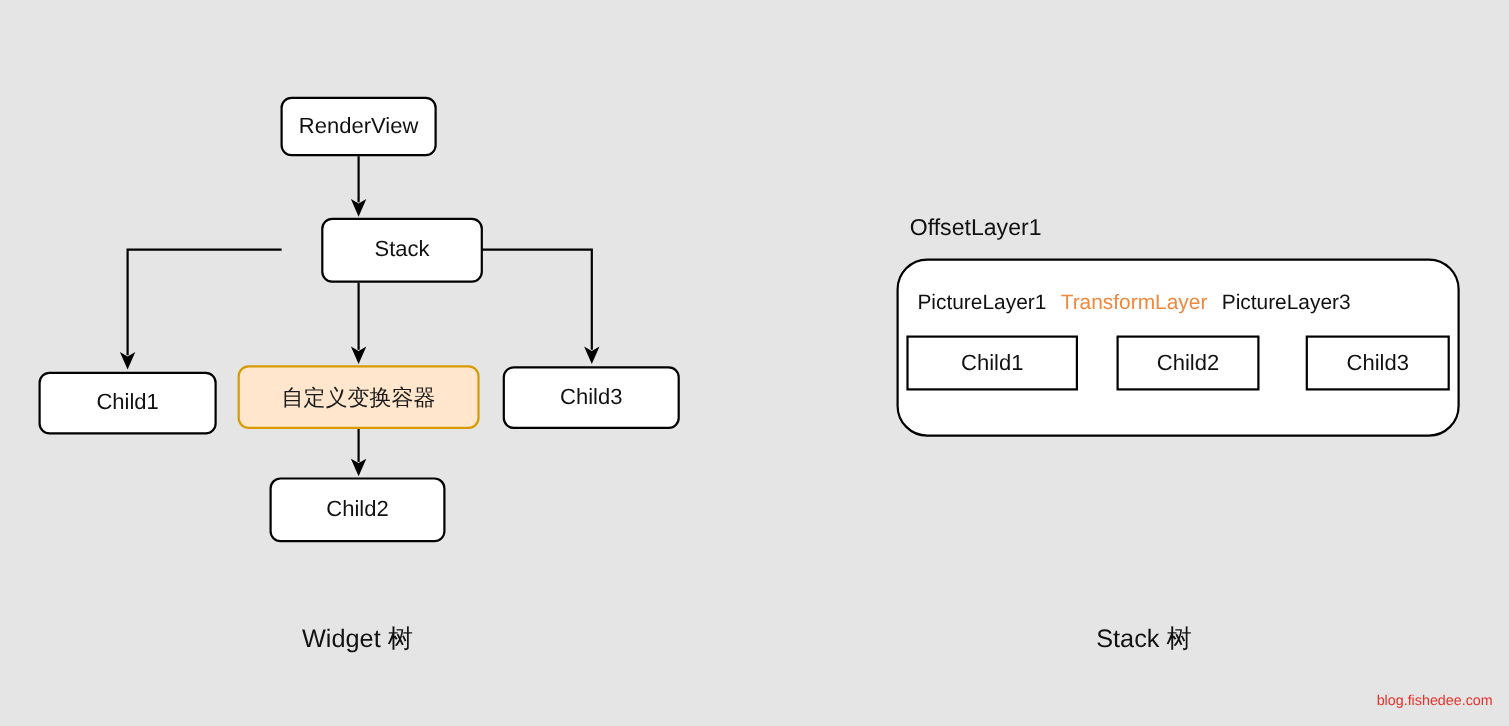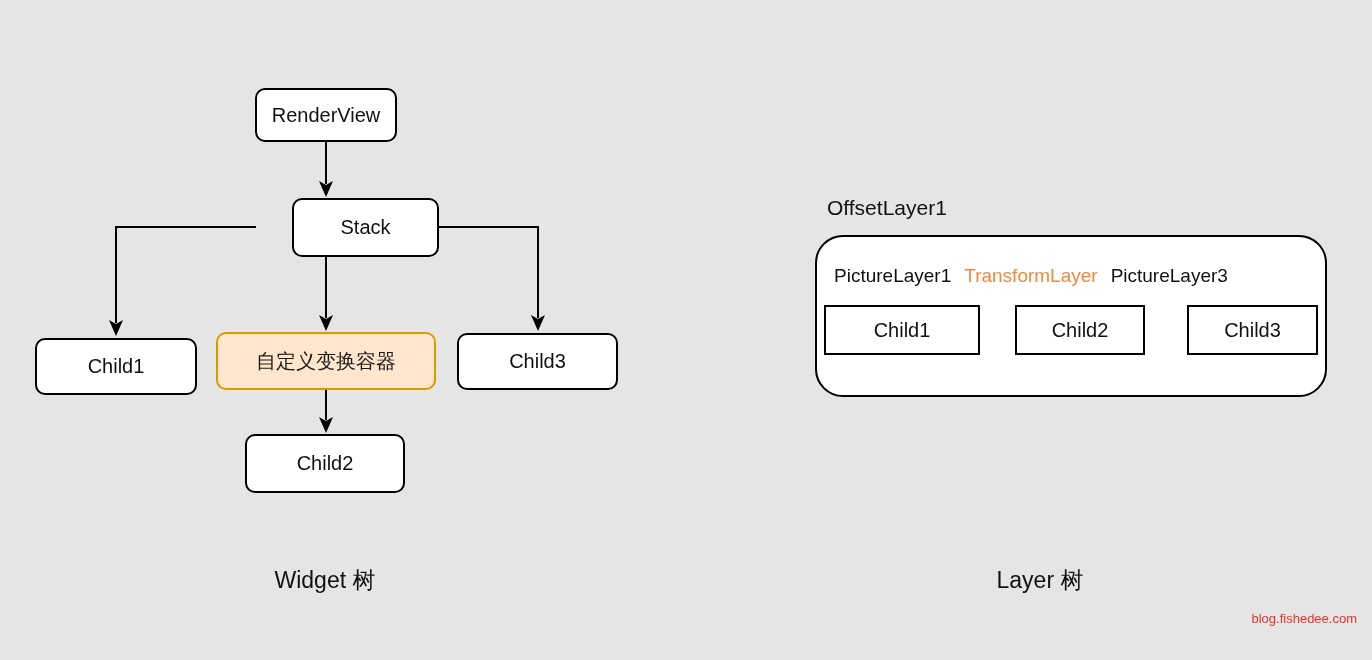--- a/index.html
+++ b/index.html
@@ -96,21 +96,21 @@
     justify-content: center;
     font-size: 20px;
     white-space: nowrap;
   }
   .lb-child1 { left: 7px;   width: 156px; }
   .lb-child2 { left: 198px; width: 130px; }
   .lb-child3 { left: 370px; width: 131px; }
 
   .watermark {
     position: absolute;
-    right: 15px; top: 611px;
+    right: 15px; top: 629px;
     font-size: 13px;
     color: #e8312a;
     z-index: 1;
     white-space: nowrap;
   }
 </style>
 </head>
 <body>
 
 <div id="canvas">
@@ -170,17 +170,17 @@
       <span>Child1</span>
     </div>
     <div class="layer-box lb-child2">
       <span>Child2</span>
     </div>
     <div class="layer-box lb-child3">
       <span>Child3</span>
     </div>
   </div>
 
-  <div class="caption cap-layer">Layer 树</div>
+  <div class="caption cap-layer">Stack 树</div>
 
   <div class="watermark">blog.fishedee.com</div>
 
 </div>
 
 </body></html>

